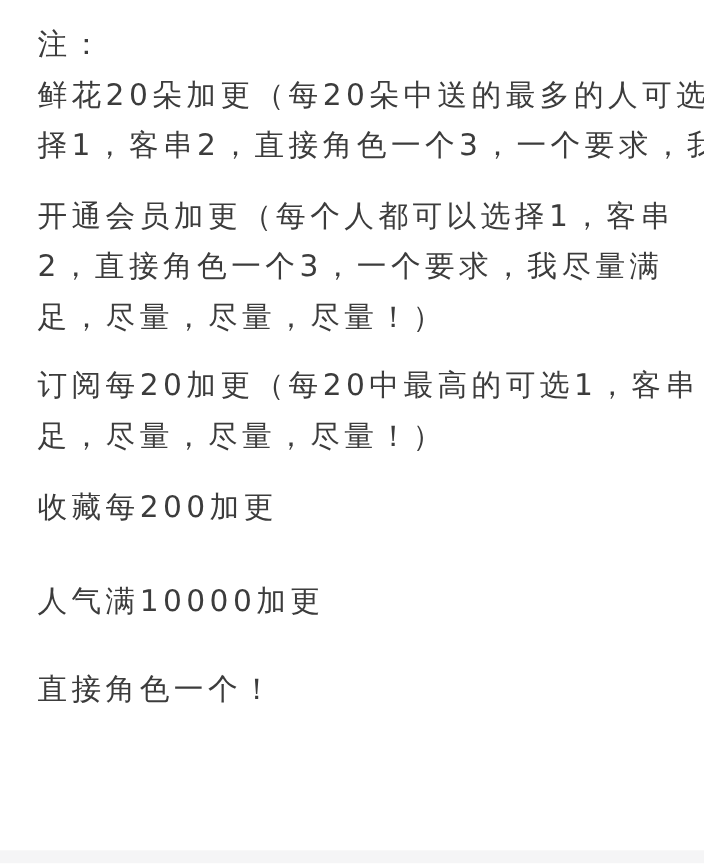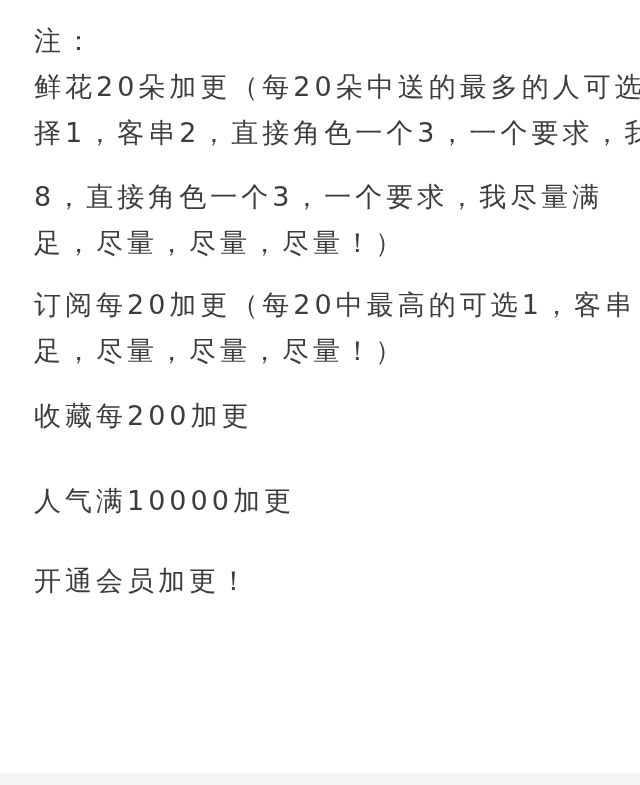--- a/index.html
+++ b/index.html
@@ -51,36 +51,37 @@
 <div class="page">
 
   <div class="line">注：</div>
 
   <div class="para para-1">
     <div class="line">鲜花20朵加更（每20朵中送的最多的人可选</div>
     <div class="line">择1，客串2，直接角色一个3，一个要求，我</div>
   </div>
 
   <div class="para para-2">
-    <div class="line">8，直接角色一个3，一个要求，我尽量满</div>
+    <div class="line">开通会员加更（每个人都可以选择1，客串</div>
+    <div class="line">2，直接角色一个3，一个要求，我尽量满</div>
     <div class="line">足，尽量，尽量，尽量！）</div>
   </div>
 
   <div class="para para-3">
     <div class="line">订阅每20加更（每20中最高的可选1，客串，</div>
     <div class="line">足，尽量，尽量，尽量！）</div>
   </div>
 
   <div class="para para-4">
     <div class="line">收藏每200加更</div>
   </div>
 
   <div class="para para-5">
     <div class="line">人气满10000加更</div>
   </div>
 
   <div class="para para-6">
-    <div class="line">开通会员加更！</div>
+    <div class="line">直接角色一个！</div>
   </div>
 
   <div class="bottom-band"></div>
 
 </div>
 
 </body></html>

